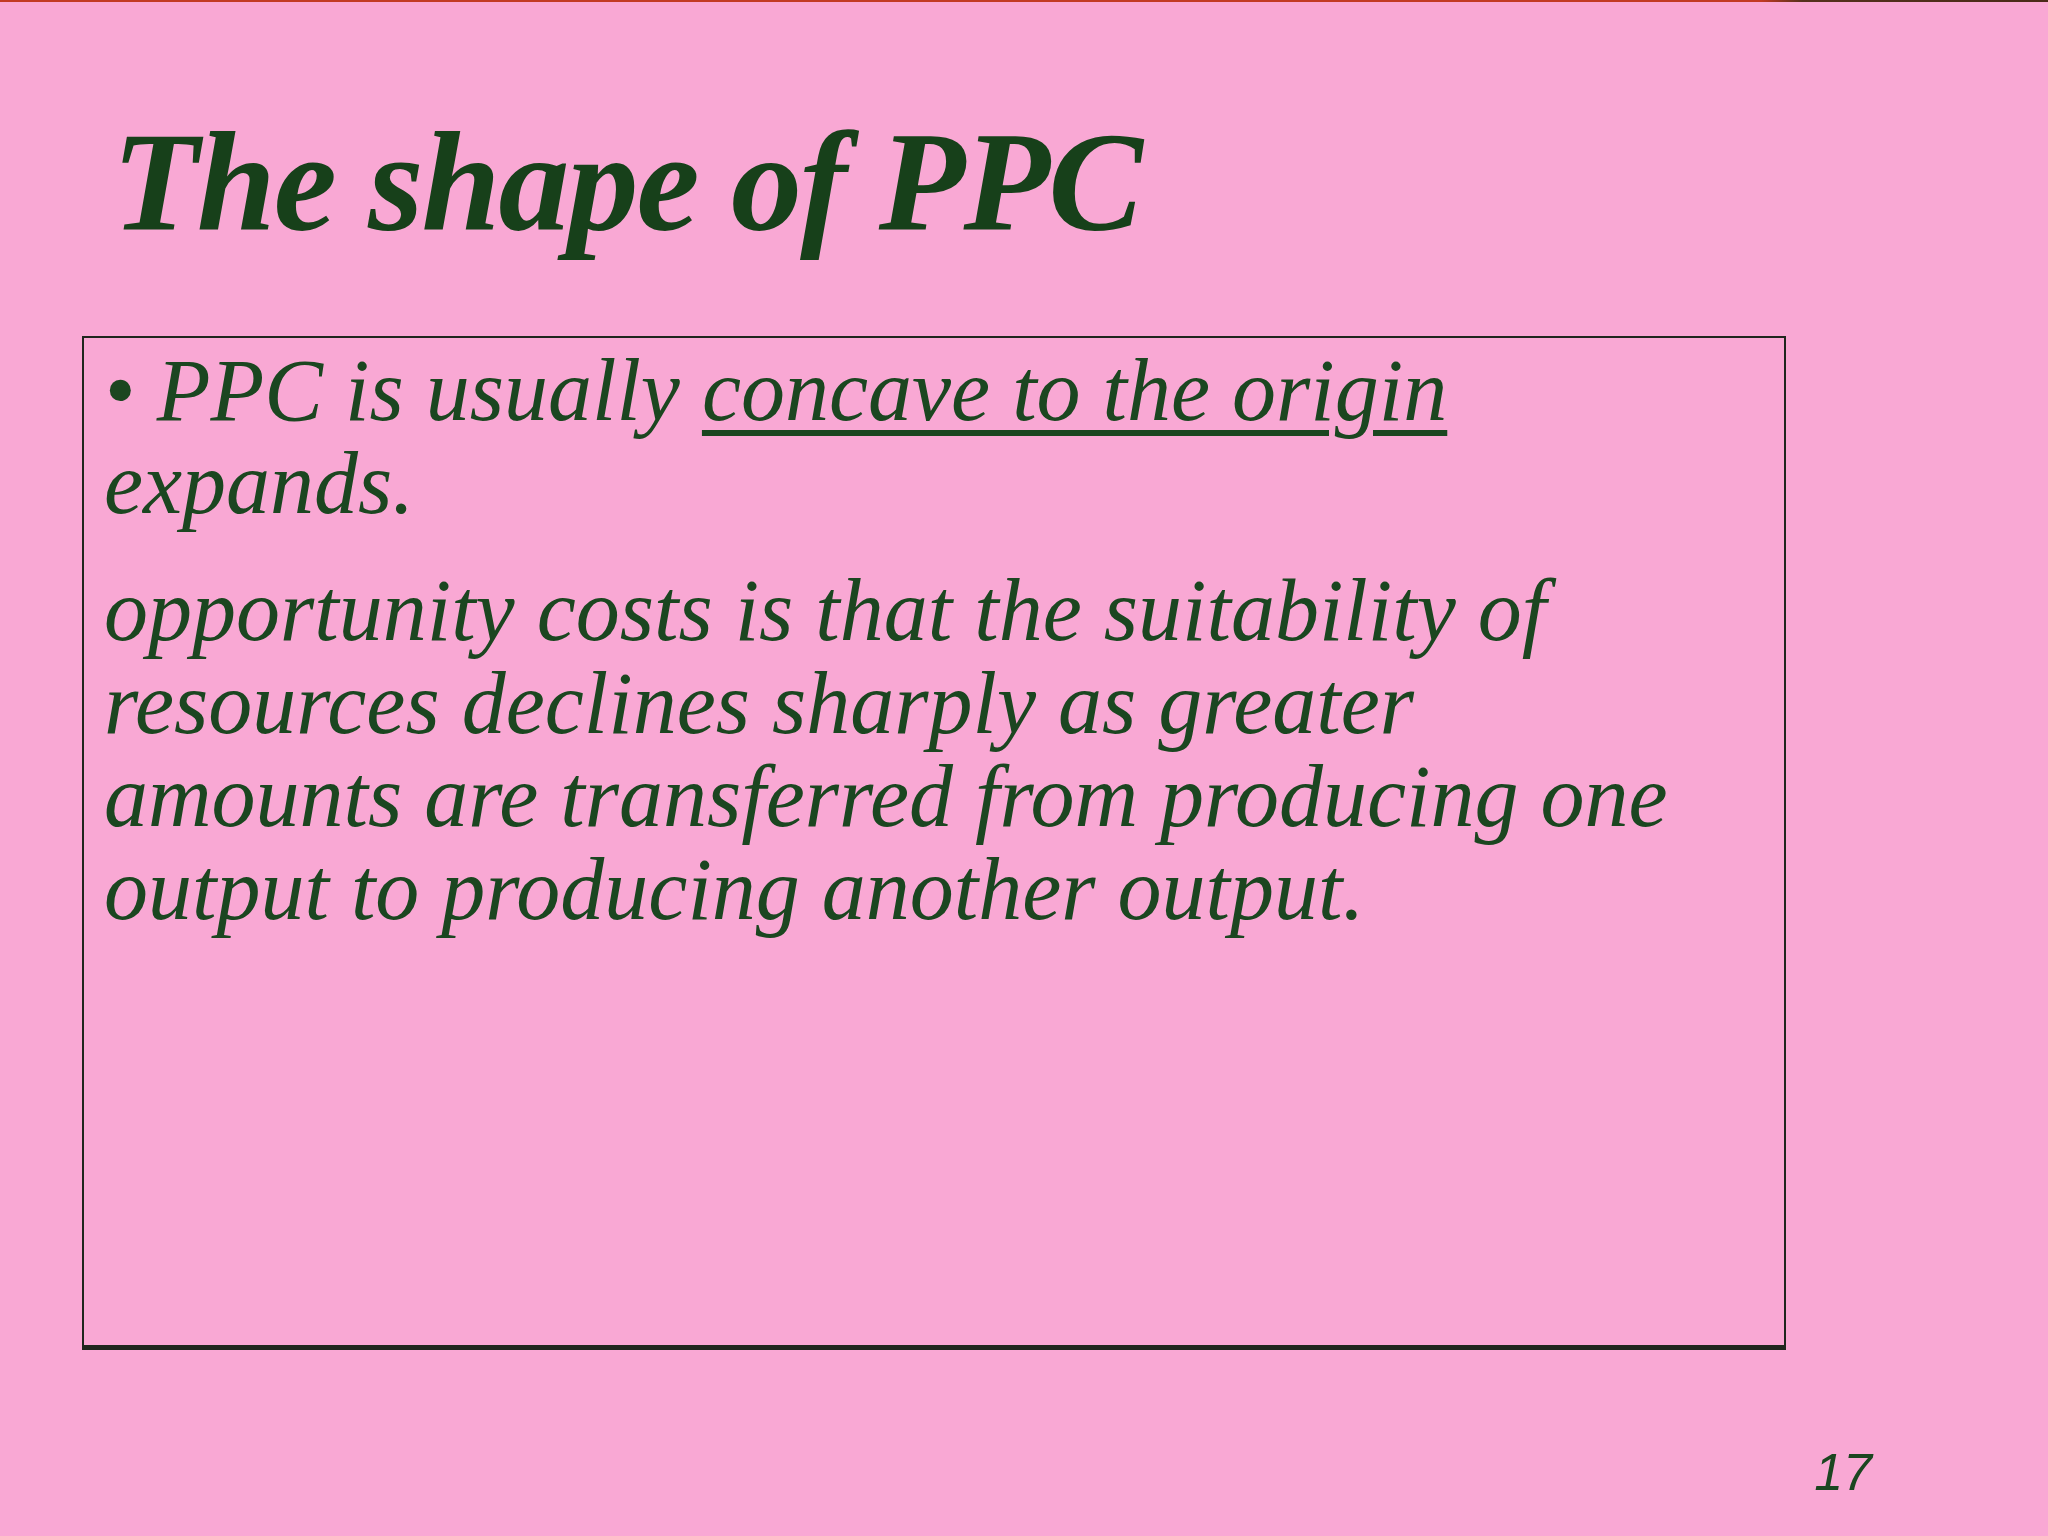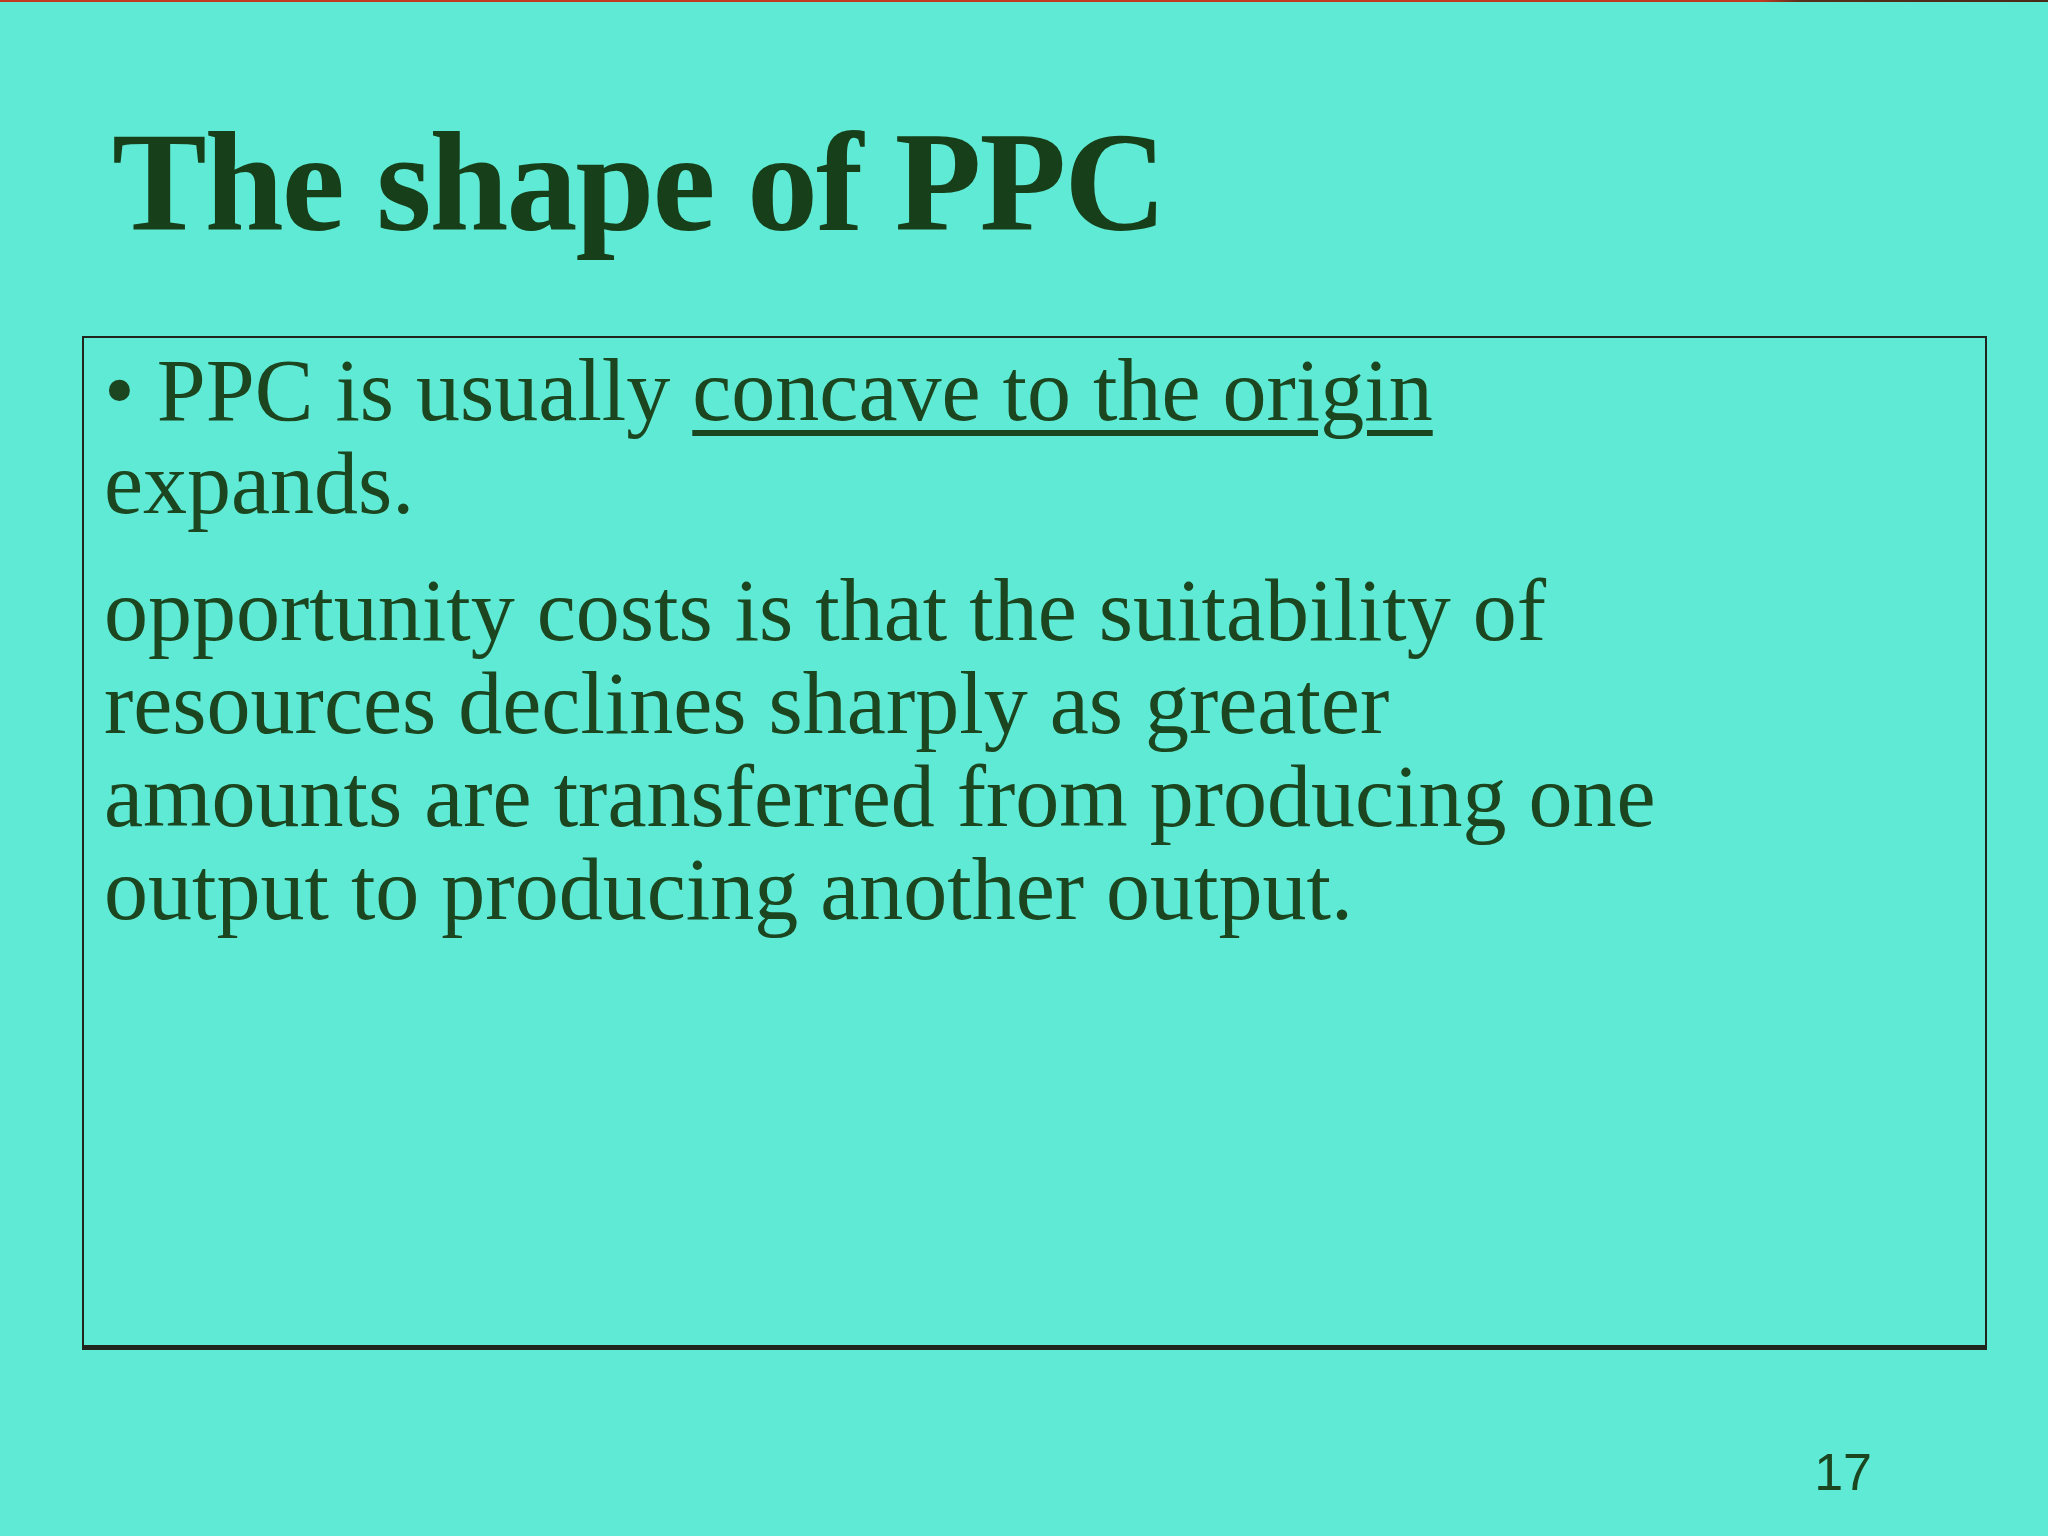--- a/index.html
+++ b/index.html
@@ -1,22 +1,23 @@
 <!DOCTYPE html>
 <html><head>
 <meta charset="utf-8">
 <style>
   html, body { margin: 0; padding: 0; }
   .slide {
     position: relative;
     width: 2048px;
     height: 1536px;
-    background: #5eead4;
+    background: #f9a8d4;
     overflow: hidden;
     font-family: "Liberation Serif", serif;
+    font-style: italic;
   }
   .top-line {
     position: absolute;
     top: 0; left: 0;
     width: 2048px; height: 2px;
     background: linear-gradient(90deg, #C23A22 0%, #C23A22 86%, #55301C 88%, #4A2A18 100%);
   }
   .title {
     position: absolute;
     left: 112px;
@@ -25,21 +26,21 @@
     font-size: 142px;
     font-weight: bold;
     letter-spacing: -2px;
     color: #17401A;
     white-space: nowrap;
   }
   .box {
     position: absolute;
     left: 82px;
     top: 336px;
-    width: 1905px;
+    width: 1704px;
     height: 1014px;
     box-sizing: border-box;
     border: 2px solid #20261E;
     border-bottom-width: 5px;
     padding: 6px 20px 12px 20px;
     color: #1B4620;
     font-size: 88px;
   }
   .line {
     line-height: 93px;

